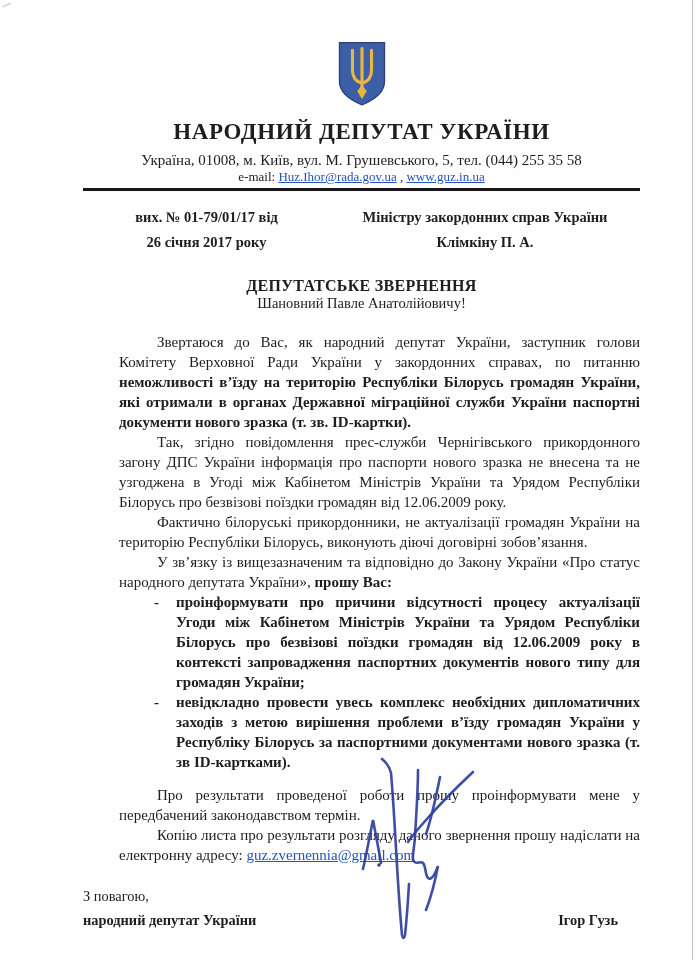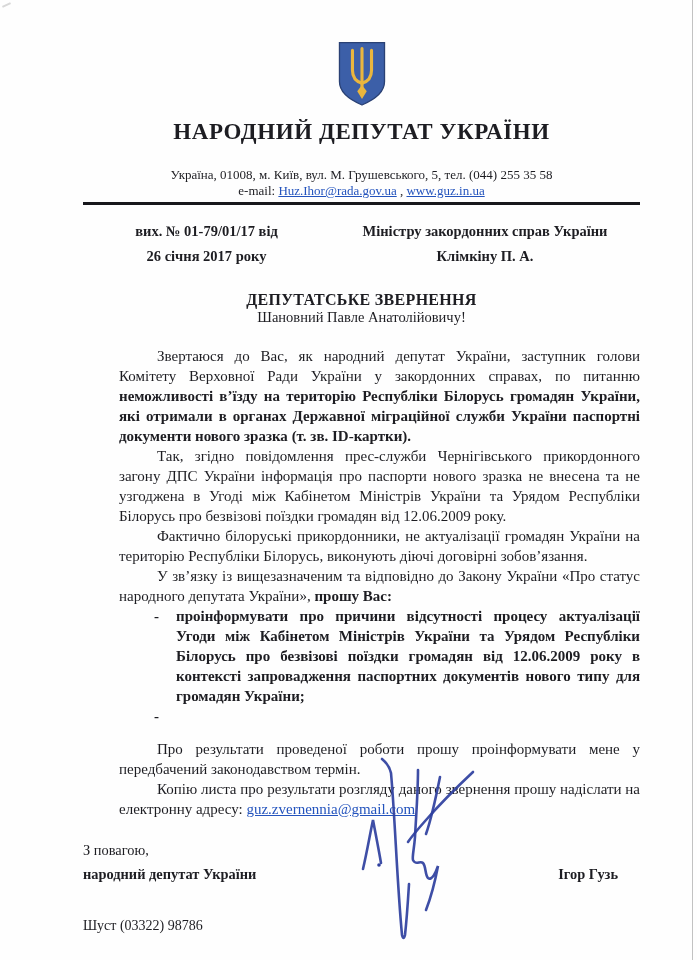--- a/index.html
+++ b/index.html
@@ -25,21 +25,21 @@
 
   
   .scan-edge { position: absolute; top: 0; bottom: 0; right: 4px; width: 1px; background: #c2c2c2; }
   .scan-smudge { position: absolute; left: 2px; top: 4px; width: 9px; height: 2px; background: #d8d8d8; transform: rotate(-25deg); }
 
   
   .hdr { text-align: center; }
   .emblem { display: inline-block; width: 52px; height: 68px; }
   .hdr-title { margin-top: 6px; font-size: 23px; font-weight: bold; letter-spacing: 0.6px; line-height: 27px; }
   .hdr-name { margin-top: 3px; font-size: 20px; line-height: 25px; }
-  .hdr-addr { margin-top: 22px; font-size: 13px; line-height: 15px; }
+  .hdr-addr { margin-top: 8px; font-size: 15px; line-height: 15px; }
   .hdr-contact { font-size: 13px; line-height: 15px; margin-top: 1px; }
   a.doc-link { color: var(--link); text-decoration: underline; cursor: pointer; }
   .hdr-rule { margin-top: 4px; border: 0; border-top: 3px solid var(--rule); }
 
   
   .ref { display: flex; margin-top: 14px; font-weight: bold; font-size: 14.5px; line-height: 25px; text-align: center; }
   .ref-left { flex: 1; }
   .ref-right { width: 310px; }
 
   
@@ -115,20 +115,21 @@
       <p>Так, згідно повідомлення прес-служби Чернігівського прикордонного загону ДПС України інформація про паспорти нового зразка не внесена та не узгоджена в Угоді між Кабінетом Міністрів України та Урядом Республіки Білорусь про безвізові поїздки громадян від 12.06.2009 року.</p>
       <p>Фактично білоруські прикордонники, не актуалізації громадян України на територію Республіки Білорусь, виконують діючі договірні зобов’язання.</p>
       <p><span>У зв’язку із вищезазначеним та відповідно до Закону України «Про статус народного депутата України», </span><span class="b">прошу Вас:</span></p>
 
       <div class="req-item">
         <span class="req-marker">-</span>
         <span class="req-text">проінформувати про причини відсутності процесу актуалізації Угоди між Кабінетом Міністрів України та Урядом Республіки Білорусь про безвізові поїздки громадян від 12.06.2009 року в контексті запровадження паспортних документів нового типу для громадян України;</span>
       </div>
       <div class="req-item">
         <span class="req-marker">-</span>
+        <span class="req-text">невідкладно провести увесь комплекс необхідних дипломатичних заходів з метою вирішення проблеми в’їзду громадян України у Республіку Білорусь за паспортними документами нового зразка (т. зв ID-картками).</span>
       </div>
 
       <p class="gap-before">Про результати проведеної роботи прошу проінформувати мене у передбачений законодавством термін.</p>
       <p><span>Копію листа про результати розгляду даного звернення прошу надіслати на електронну адресу: </span><a class="doc-link">guz.zvernennia@gmail.com</a></p>
     </div>
 
     <div class="closing">
       <div>З повагою,</div>
       <div class="closing-row">
         <span class="closing-position">народний депутат України</span>

